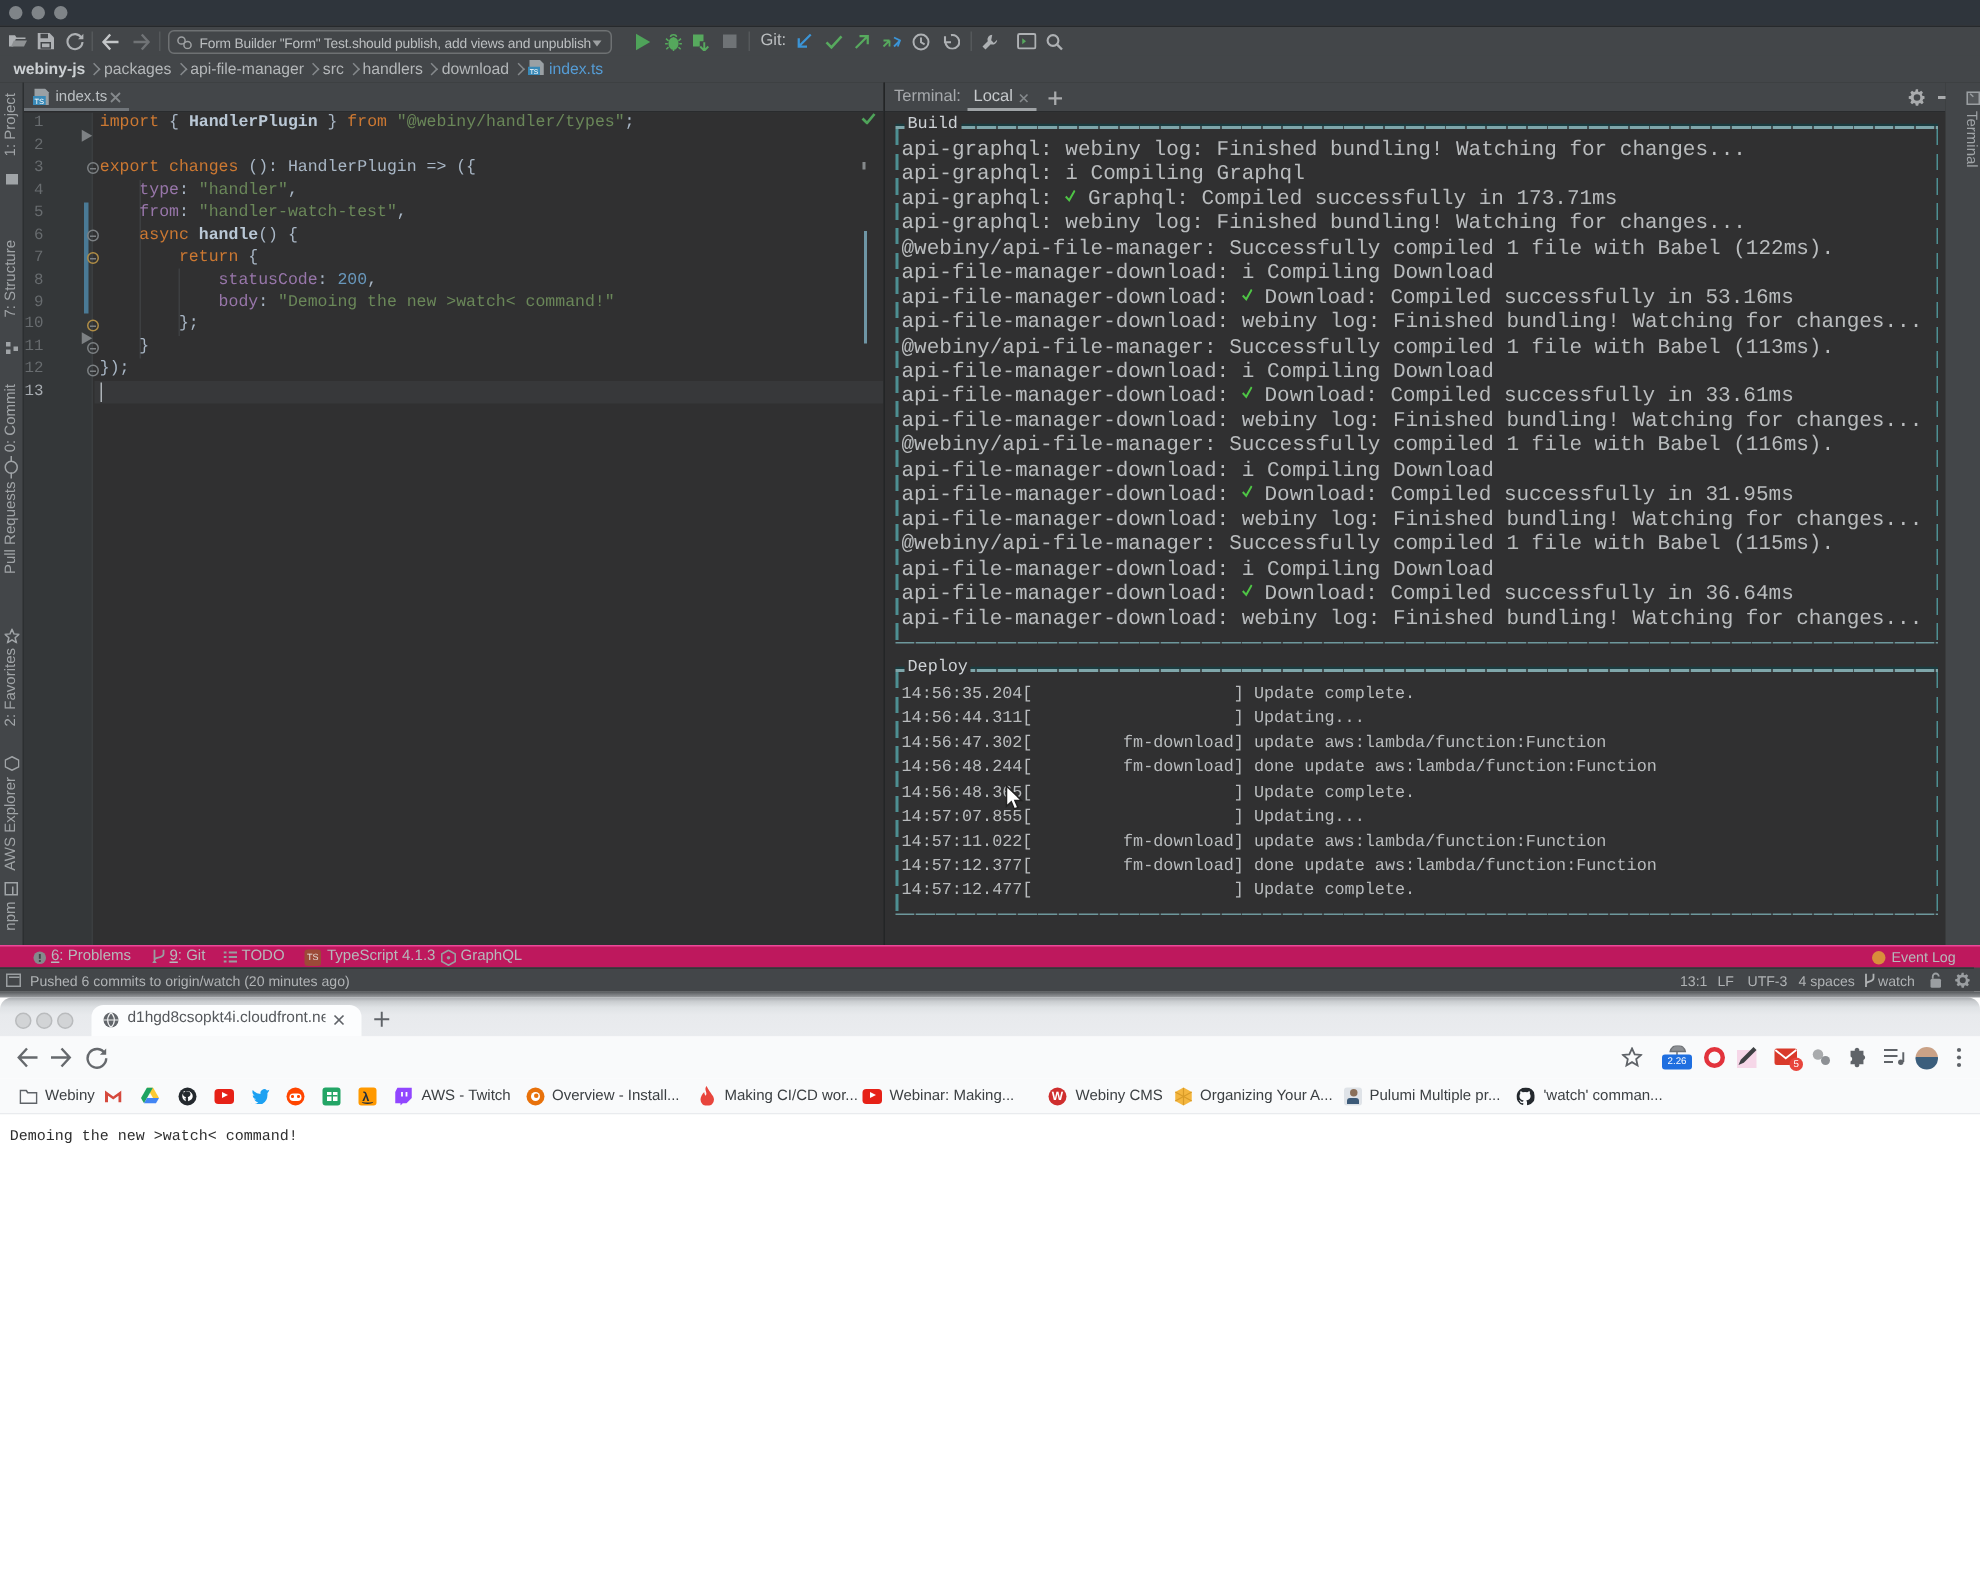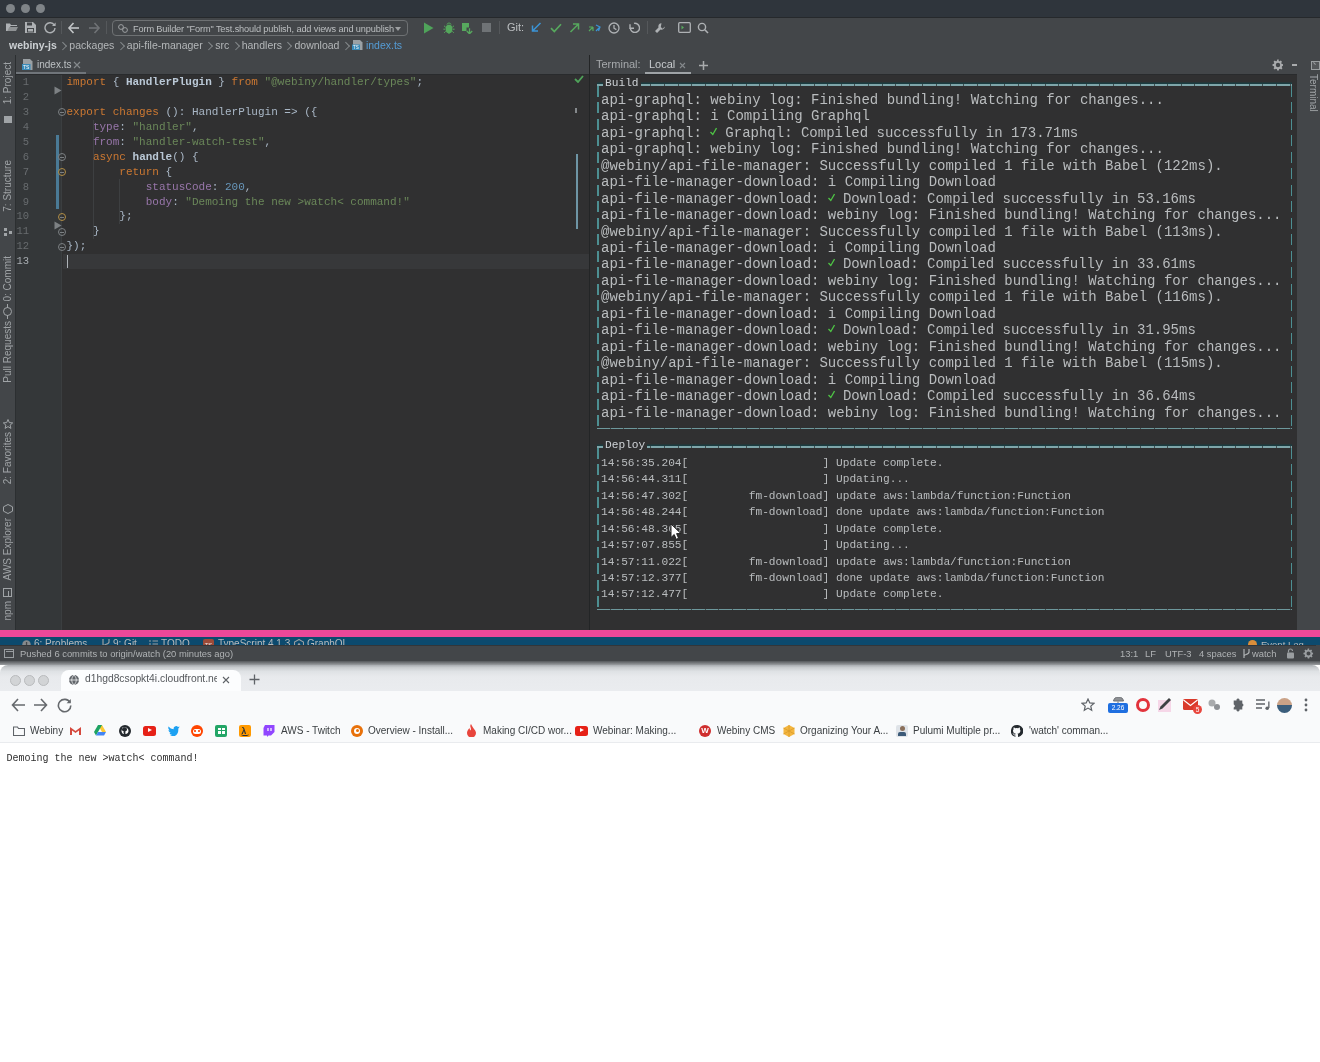--- a/index.html
+++ b/index.html
@@ -314,21 +314,21 @@
     </div>
 
     <div class="a" id="rband" style="left:1297px;top:0;width:23px;height:575px;background:#434649;">
       <div class="a" style="left:14px;top:6px;width:9px;height:9px;border:1px solid #9a9ea1;background:#54575a;box-sizing:border-box;">
           <div style="position:absolute;left:1px;top:1px;width:3px;height:1px;background:#9a9ea1;transform:rotate(45deg);"></div>
         </div>
       <div class="a" style="left:22px;top:19px;font-size:10px;color:#a0a4a7;white-space:nowrap;transform:rotate(90deg);transform-origin:left top;-webkit-font-smoothing:antialiased;">Terminal</div>
     </div>
   </div>
 
-  <div class="a" id="botbar" style="left:0;top:630px;width:1320px;height:15px;background:#0c4a6e;border-top:7px solid #ec4899;box-sizing:border-box;font-size:10px;color:#b6b9bb;">
+  <div class="a" id="botbar" style="left:0;top:630px;width:1320px;height:15px;background:#be185d;border-top:1px solid #ec4899;box-sizing:border-box;font-size:10px;color:#b6b9bb;">
     <svg class="a" style="left:22px;top:2.5px;" width="9" height="9" viewBox="0 0 9 9">
         <circle cx="4.5" cy="4.5" r="4.2" fill="#85898c"></circle>
         <rect x="3.9" y="2" width="1.3" height="3.2" fill="#434649"></rect>
         <rect x="3.9" y="6" width="1.3" height="1.3" fill="#434649"></rect>
       </svg>
     <div class="a" style="left:34px;top:1px;"><span style="text-decoration:underline;">6</span>: Problems</div>
     <svg class="a" style="left:101px;top:2px;" width="10" height="10" viewBox="0 0 10 10">
         <path d="M2 0v7M2 7c0-2 6-1 6-4M8 0v3" stroke="#9a9ea1" stroke-width="1.2" fill="none"></path>
         <path d="M0.5 9 2 6.5 3.5 9z" fill="#9a9ea1"></path>
       </svg>

